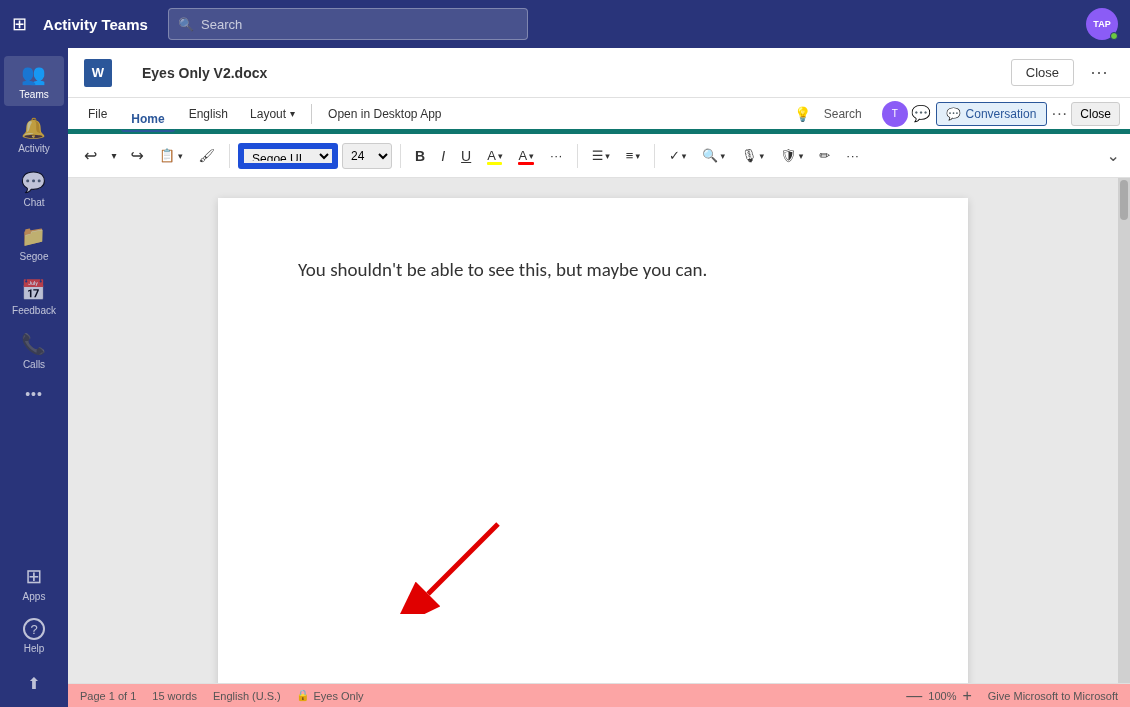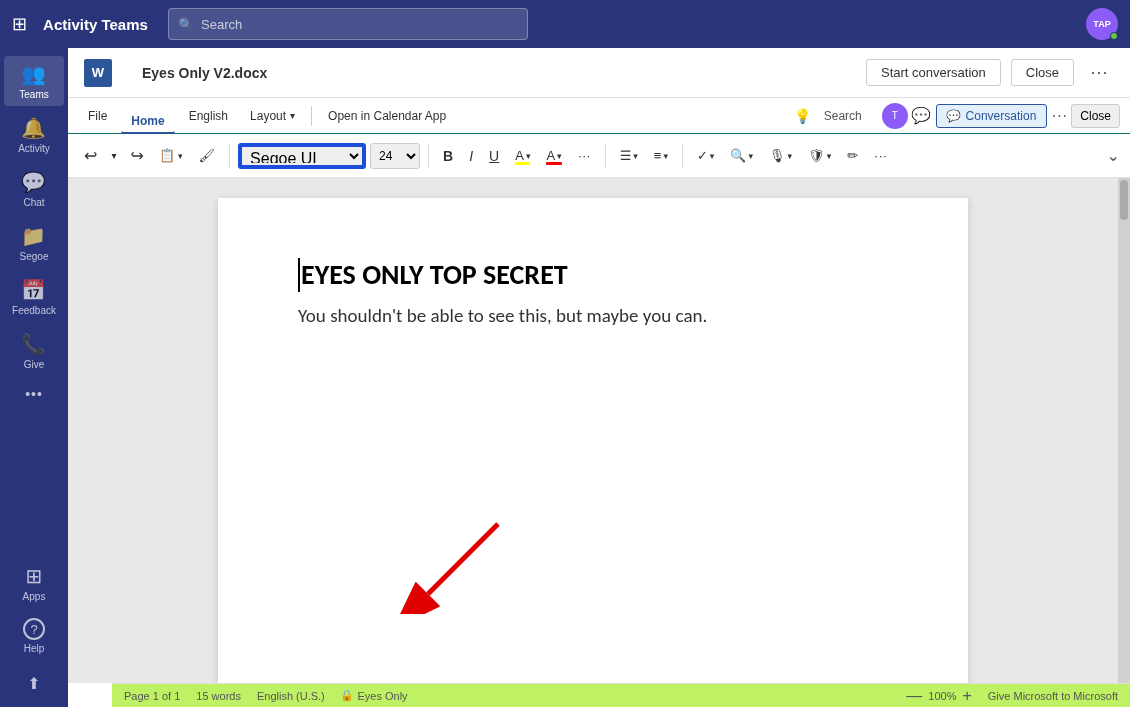--- a/index.html
+++ b/index.html
@@ -106,21 +106,21 @@
       cursor: pointer;
       color: #333;
     }
     .header-more { font-size: 18px; color: #555; cursor: pointer; padding: 4px 6px; }
 
     
     #toolbar-tabs {
       display: flex;
       align-items: center;
       padding: 0 10px;
-      border-bottom: 1px solid #0f766e;
+      border-bottom: 5px solid #0f766e;
       height: 36px;
       gap: 4px;
     }
     .tab-item {
       font-size: 12px;
       padding: 4px 10px;
       cursor: pointer;
       color: #333;
       border-radius: 3px;
       text-decoration: none;
@@ -153,23 +153,23 @@
     .ribbon-btn {
       background: none; border: none;
       border-radius: 3px;
       padding: 4px 6px;
       cursor: pointer;
       font-size: 13px;
       color: #333;
       display: flex; align-items: center; gap: 2px;
     }
     .font-select {
-      border: 4px solid #1d4ed8; border-radius: 3px;
-      font-size: 16px; padding: 2px 4px;
-      width: 128px; height: 26px; cursor: pointer;
+      border: 6px solid #1d4ed8; border-radius: 3px;
+      font-size: 12px; padding: 2px 4px;
+      width: 100px; height: 26px; cursor: pointer;
     }
     .font-size-select {
       border: 1px solid #ccc; border-radius: 3px;
       font-size: 12px; padding: 2px 4px;
       width: 50px; height: 26px; cursor: pointer;
     }
     .ribbon-bold { font-weight: bold; font-size: 14px; }
     .ribbon-italic { font-style: italic; font-size: 14px; }
     .ribbon-underline { text-decoration: underline; font-size: 14px; }
     .highlight-btn { position: relative; }
@@ -238,29 +238,28 @@
       border: 1px solid #ccc; border-radius: 3px;
       padding: 4px 10px; font-size: 12px; cursor: pointer;
       background: #fff; color: #333;
     }
     .conv-btn.active { background: #e3effa; color: #2b579a; border-color: #2b579a; }
     .collab-close { font-size: 12px; cursor: pointer; padding: 4px 8px; border: 1px solid #ccc; border-radius: 3px; }
 
     
     #status-bar {
       height: 24px;
-      background: #bef264;
+      background: #fca5a5;
       border-top: 1px solid #e0e0e0;
       display: flex;
       align-items: center;
       padding: 0 12px;
       font-size: 11px;
       color: #555;
       gap: 16px;
-      margin-left: 44px;
     }
     .status-lock { display: flex; align-items: center; gap: 3px; }
     .status-spacer { flex: 1; }
     .zoom-controls { display: flex; align-items: center; gap: 6px; }
   </style>
 </head>
 <body>
 
 <div id="titlebar">
   <span class="app-grid-icon">⊞</span>
@@ -297,21 +296,21 @@
     <div class="sidebar-item">
       <span class="si-icon">📁</span>
       <span>Segoe</span>
     </div>
     <div class="sidebar-item">
       <span class="si-icon">📅</span>
       <span>Feedback</span>
     </div>
     <div class="sidebar-item">
       <span class="si-icon">📞</span>
-      <span>Give</span>
+      <span>Calls</span>
     </div>
     <div class="sidebar-item">
       <span class="si-icon" style="font-size:14px;letter-spacing:1px;">•••</span>
     </div>
 
     <div class="sidebar-spacer"></div>
 
     <div class="sidebar-item">
       <span class="si-icon">⊞</span>
       <span>Apps</span>
@@ -324,35 +323,34 @@
       <span class="si-icon" style="font-size:16px;">⬆</span>
     </div>
   </div>
 
   <div id="content">
 
     <div id="doc-header">
       <div class="word-icon">W</div>
       <span id="doc-title">Eyes Only V2.docx</span>
       <div style="flex:1;"></div>
-      <button class="header-btn">Start conversation</button>
       <button class="header-btn">Close</button>
       <span class="header-more">···</span>
     </div>
 
     <div id="toolbar-tabs">
       <span class="tab-item">File</span>
       <span class="tab-item active">Home</span>
       <span class="tab-item">English</span>
       <div class="tab-layout" style="font-size:12px;padding:4px 8px;cursor:pointer;color:#333;">
         <span>Layout</span>
         <span class="chevron" style="margin-left:2px;">▾</span>
       </div>
       <div class="tab-separator"></div>
-      <button class="open-desktop-btn">Open in Calendar App</button>
+      <button class="open-desktop-btn">Open in Desktop App</button>
 
       <div style="flex:1;"></div>
 
       <span style="font-size:14px;color:#555;">💡</span>
       <div class="search-tab">
         <span>Search</span>
       </div>
 
       <div class="collab-avatar" style="margin-left:8px;">T</div>
       <button style="background:none;border:none;cursor:pointer;font-size:16px;color:#555;" title="Comments">💬</button>
@@ -459,23 +457,20 @@
       </button>
 
       <button class="ribbon-btn">···</button>
 
       <button style="background:none;border:none;cursor:pointer;font-size:16px;color:#555;margin-left:auto;">⌄</button>
     </div>
 
     <div style="display:flex;flex:1;overflow:hidden;">
       <div id="doc-area">
         <div id="doc-page">
-          <div id="doc-heading">
-            <span id="doc-cursor-line"></span><span>EYES ONLY TOP SECRET</span>
-          </div>
           <div id="doc-subtext">You shouldn't be able to see this, but maybe you can.</div>
 
           <div style="position:absolute;bottom:100px;left:180px;pointer-events:none;">
             <svg width="120" height="100" viewBox="0 0 120 100">
               <defs>
                 <marker id="arrowhead" markerWidth="10" markerHeight="7" refX="0" refY="3.5" orient="auto">
                   <polygon points="0 0, 10 3.5, 0 7" fill="#e00000"></polygon>
                 </marker>
               </defs>
               <line x1="100" y1="10" x2="30" y2="80" stroke="#e00000" stroke-width="5" marker-end="url(#arrowhead)"></line>

